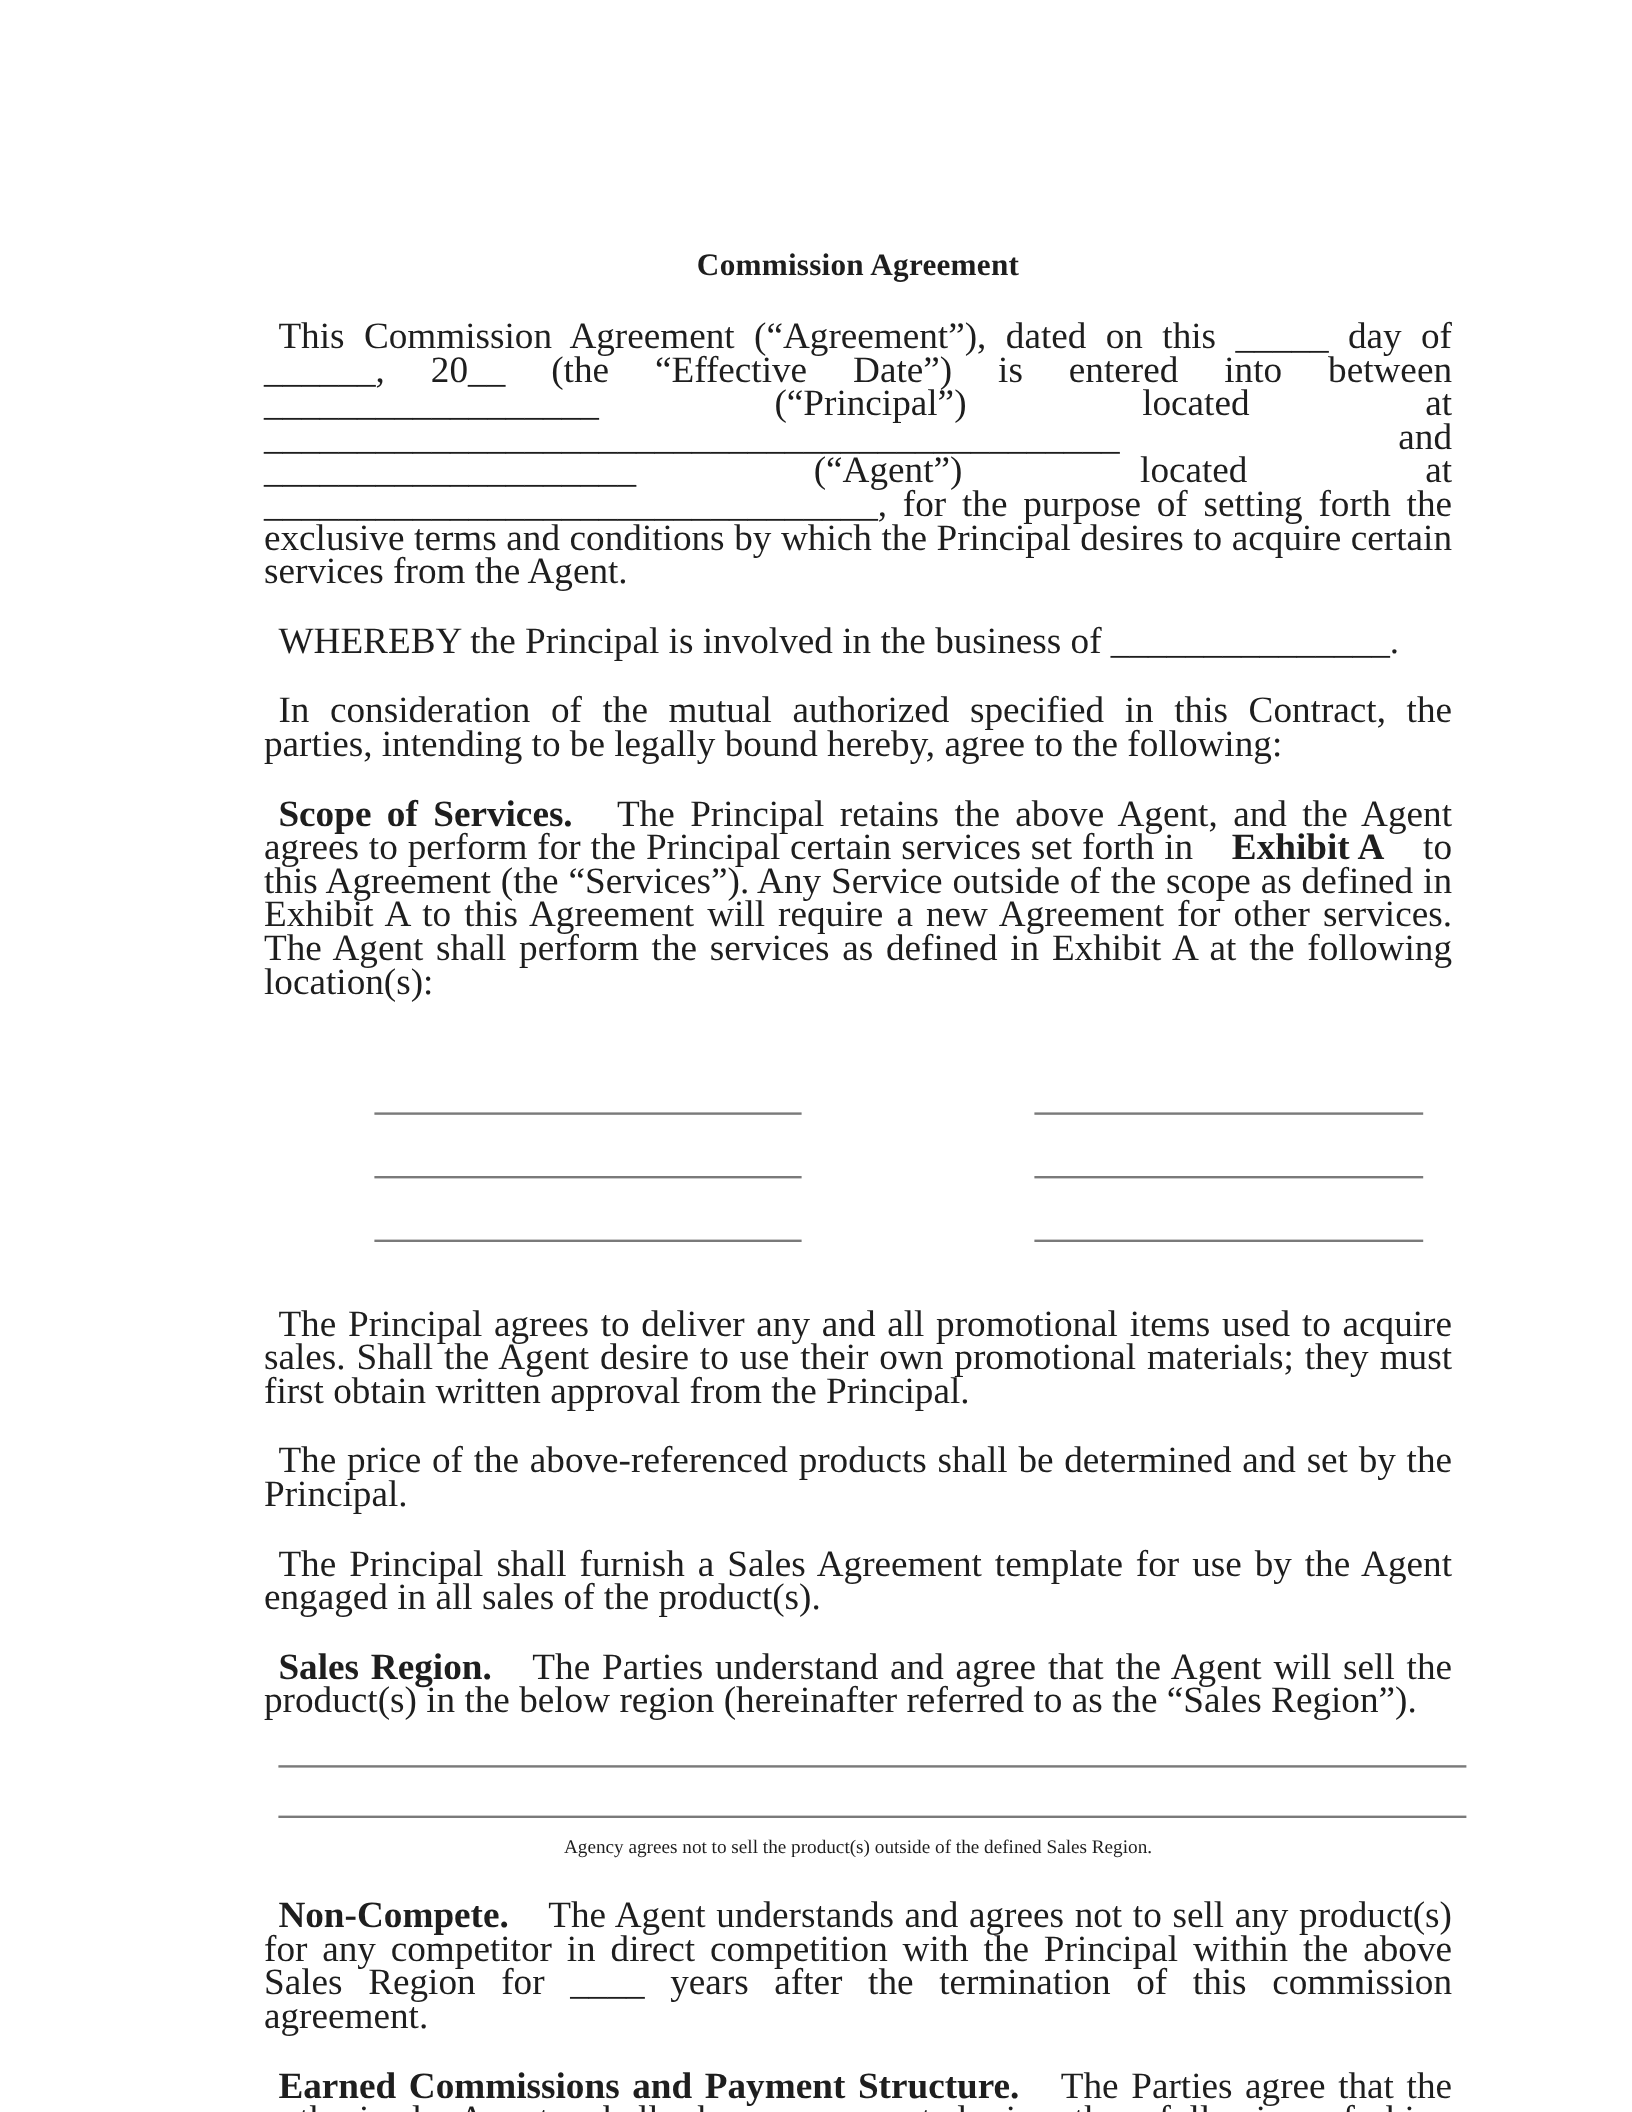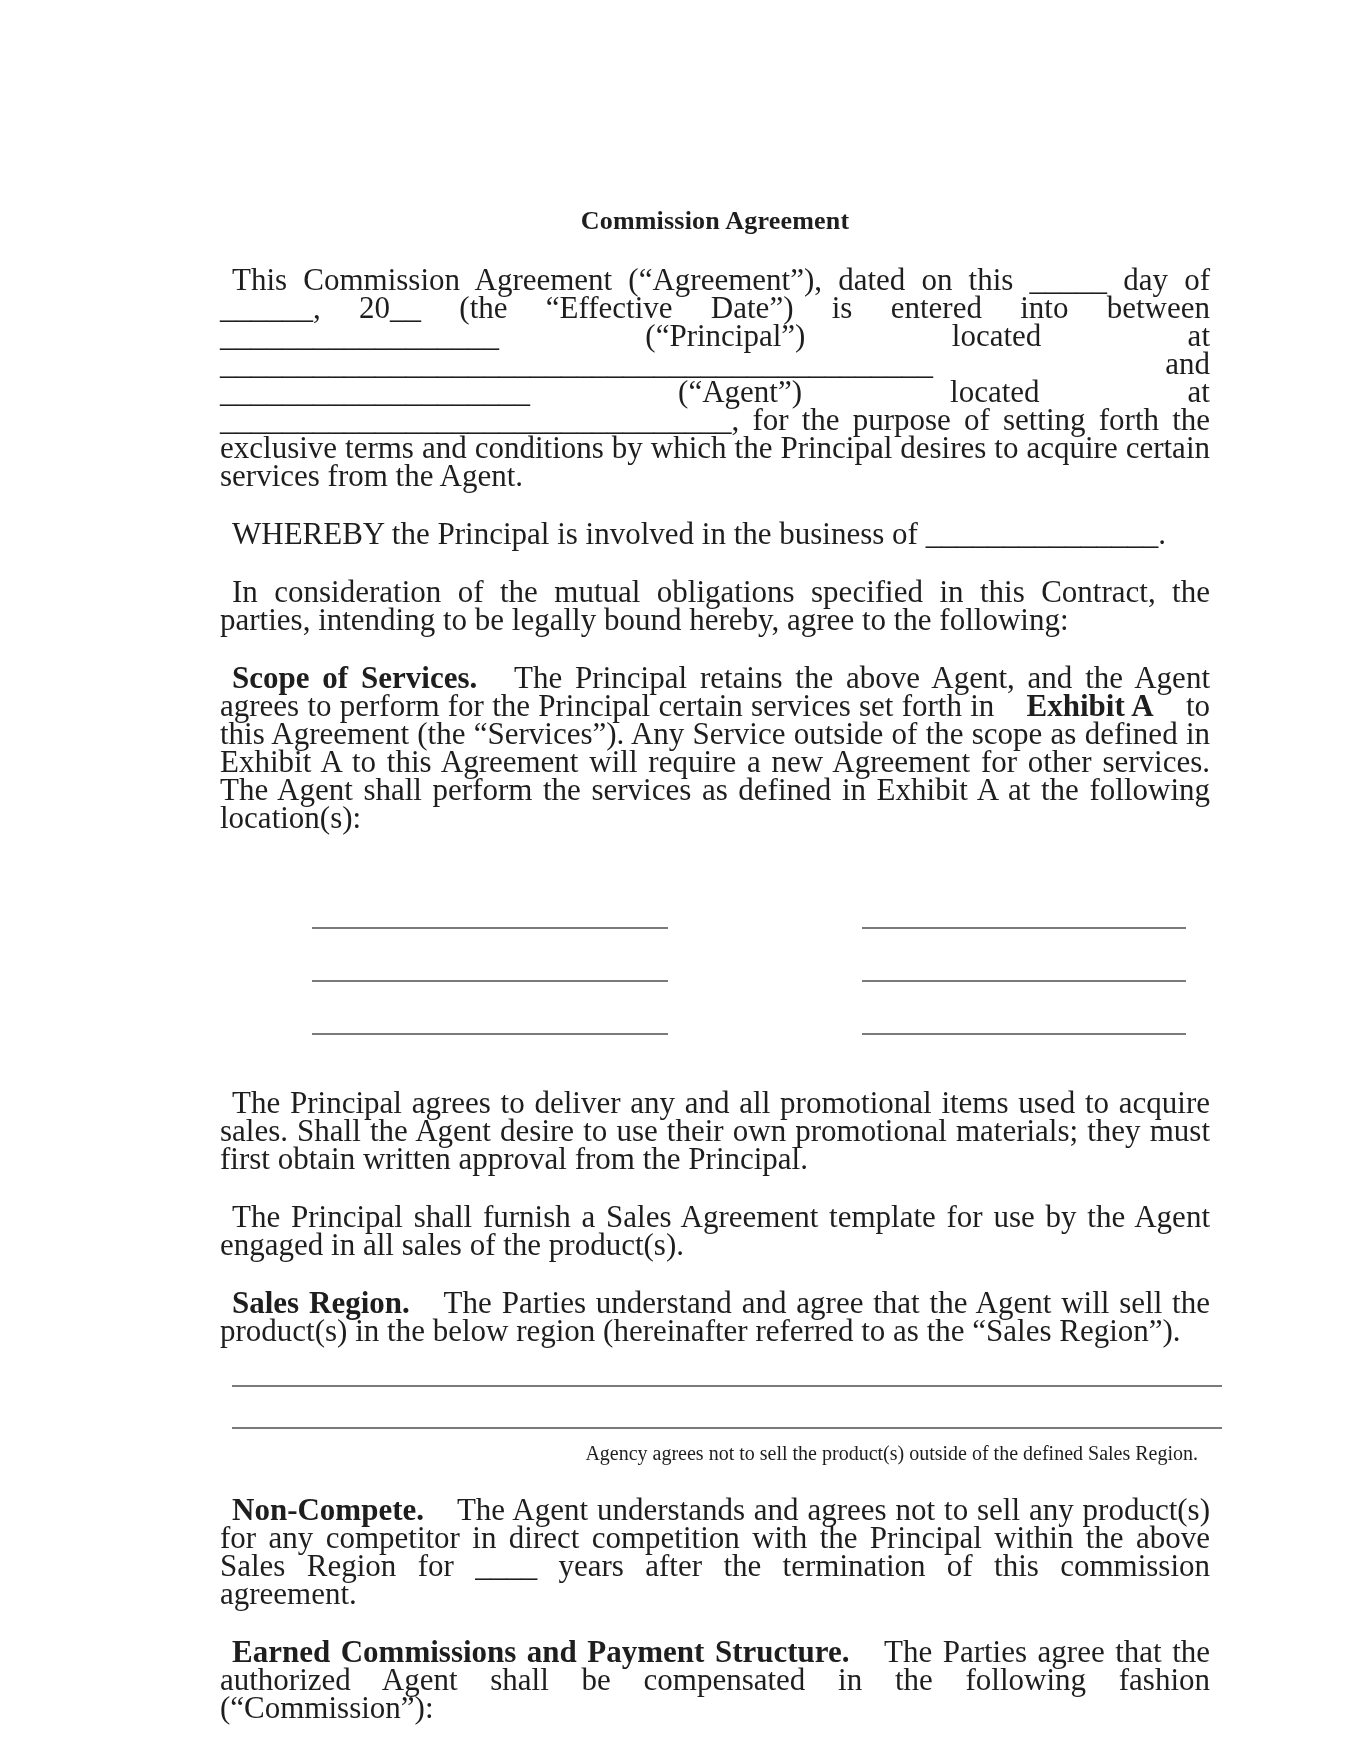--- a/index.html
+++ b/index.html
@@ -26,24 +26,24 @@
 
   p.para {
     font-size: 31px;
     line-height: 28px;
     text-align: justify;
     margin-top: 30px;
   }
   p.para span.bold { font-weight: bold; }
 
   p.note {
-    font-size: 20px;
+    font-size: 16px;
     line-height: 25px;
     margin-top: 4px;
-    text-align: right;
+    text-align: center;
   }
 
   
   .col-blanks {
     display: flex;
     margin-top: 44px;
   }
   .col-blanks .col { display: flex; flex-direction: column; }
   .col-blanks .col .blank-line { height: 29px; }
   .col-blanks .col1 { margin-left: 80px; width: 402px; }
@@ -58,35 +58,36 @@
   }
 </style>
 </head>
 <body>
 
 <div class="page">
   <div class="title">Commission Agreement</div>
   <div id="doc-blocks">
       <p class="para"><span>This Commission Agreement (“Agreement”), dated on this _____ day of ______, 20__ (the “Effective Date”) is entered into between __________________ (“Principal”) located at ______________________________________________ and ____________________ (“Agent”) located at _________________________________, for the purpose of setting forth the exclusive terms and conditions by which the Principal desires to acquire certain services from the Agent.</span></p>
       <p class="para"><span>WHEREBY the Principal is involved in the business of _______________.</span></p>
-      <p class="para"><span>In consideration of the mutual obligations specified in this Contract, the parties, intending to be legally bound hereby, agree to the following:</span></p>
+      <p class="para"><span>In consideration of the mutual authorized specified in this Contract, the parties, intending to be legally bound hereby, agree to the following:</span></p>
       <p class="para"><span class="bold">Scope of Services. </span><span>The Principal retains the above Agent, and the Agent agrees to perform for the Principal certain services set forth in </span><span class="bold">Exhibit A</span><span> to this Agreement (the “Services”). Any Service outside of the scope as defined in Exhibit A to this Agreement will require a new Agreement for other services. The Agent shall perform the services as defined in Exhibit A at the following location(s):</span></p>
       <div class="col-blanks">
         <div class="col col1">
           <div class="blank-line"></div>
           <div class="blank-line"></div>
           <div class="blank-line"></div>
         </div>
         <div class="col col2">
           <div class="blank-line"></div>
           <div class="blank-line"></div>
           <div class="blank-line"></div>
         </div>
       </div>
       <p class="para"><span>The Principal agrees to deliver any and all promotional items used to acquire sales. Shall the Agent desire to use their own promotional materials; they must first obtain written approval from the Principal.</span></p>
+      <p class="para"><span>The price of the above-referenced products shall be determined and set by the Principal.</span></p>
       <p class="para"><span>The Principal shall furnish a Sales Agreement template for use by the Agent engaged in all sales of the product(s).</span></p>
       <p class="para"><span class="bold">Sales Region. </span><span>The Parties understand and agree that the Agent will sell the product(s) in the below region (hereinafter referred to as the “Sales Region”).</span></p>
       <div class="full-blanks">
         <div class="blank-line"></div>
         <div class="blank-line"></div>
       </div>
       <p class="note"><span>Agency agrees not to sell the product(s) outside of the defined Sales Region.</span></p>
       <p class="para"><span class="bold">Non-Compete. </span><span>The Agent understands and agrees not to sell any product(s) for any competitor in direct competition with the Principal within the above Sales Region for ____ years after the termination of this commission agreement.</span></p>
       <p class="para"><span class="bold">Earned Commissions and Payment Structure. </span><span>The Parties agree that the authorized Agent shall be compensated in the following fashion (“Commission”):</span></p>
       <div class="full-blanks">

